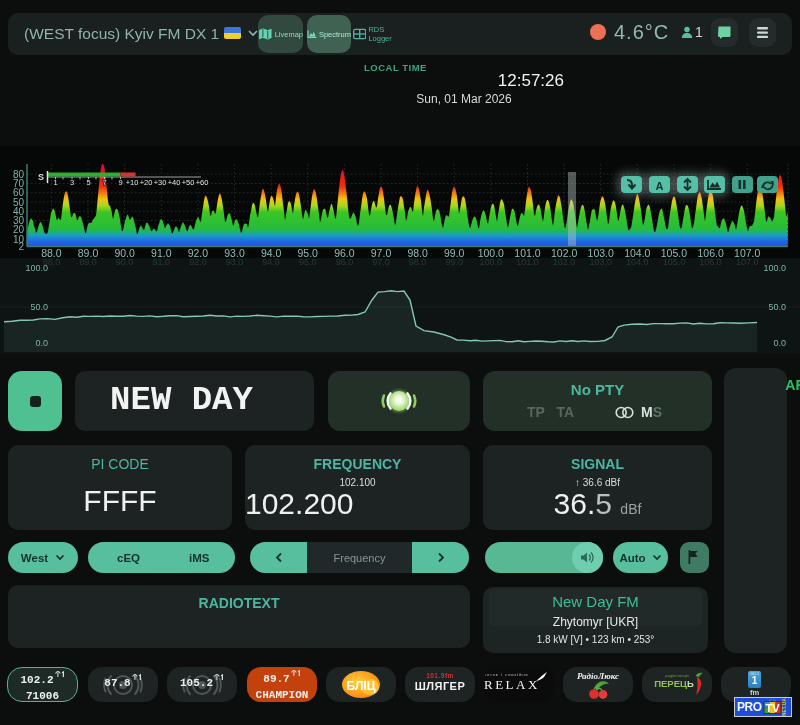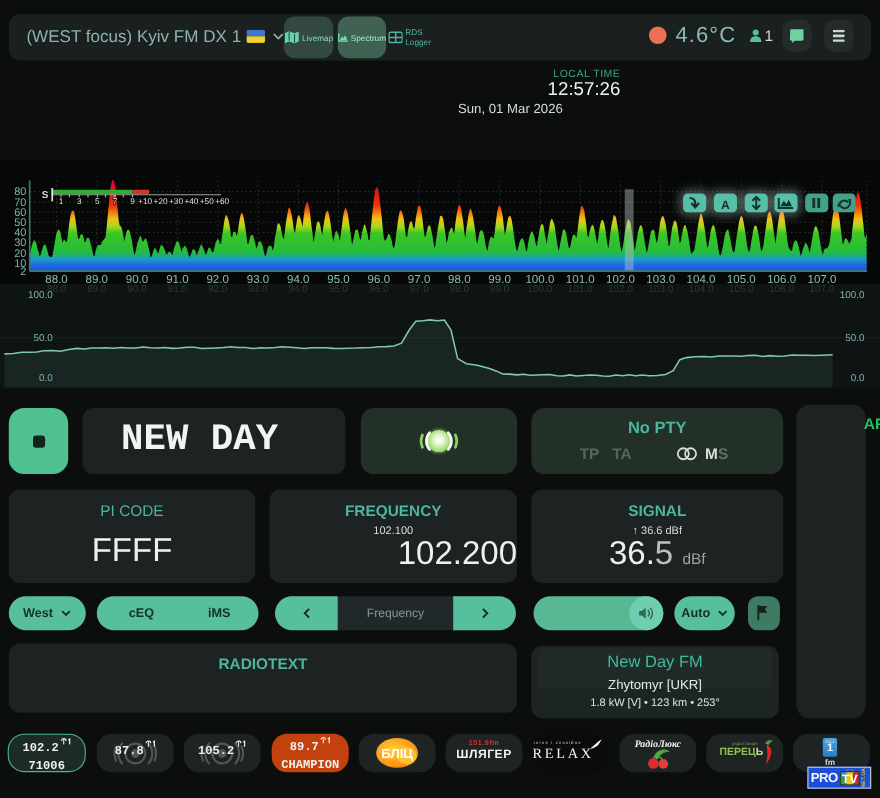--- a/index.html
+++ b/index.html
@@ -55,21 +55,21 @@
     </svg>
   </div>
 <div class="abs" style="left:749px;top:18px;width:27px;height:29px;background:#242b2a;border-radius:9px">
   <svg style="position:absolute;left:8px;top:9px" width="11" height="11">
       <rect y="0" width="11" height="2.4" rx="1" fill="#c8d8d2"></rect>
       <rect y="4.4" width="11" height="2.4" rx="1" fill="#c8d8d2"></rect>
       <rect y="8.8" width="11" height="2.4" rx="1" fill="#c8d8d2"></rect>
     </svg>
   </div>
 
-<div class="abs" style="left:364px;top:62px;width:200px;text-align:right;color:#3da583;font-size:9.5px;font-weight:normal;letter-spacing:0.5px">LOCAL TIME</div>
+<div class="abs" style="left:364px;top:62px;width:200px;text-align:left;color:#3da583;font-size:9.5px;font-weight:bold;letter-spacing:0.5px">LOCAL TIME</div>
 <div class="abs" style="left:364px;top:71px;width:200px;text-align:right;color:#eef2f0;font-size:17px;font-weight:400">12:57:26</div>
 <div class="abs" style="left:364px;top:92px;width:200px;text-align:center;color:#d5dcd9;font-size:12px">Sun, 01 Mar 2026</div>
 
 <svg class="abs" style="left:0;top:146px" width="800" height="114" viewBox="0 0 800 114">
 <defs>
 <linearGradient id="rain" x1="0" y1="166" x2="0" y2="247" gradientUnits="userSpaceOnUse">
 <stop offset="0" stop-color="#dc0a3a"></stop>
 <stop offset="0.08" stop-color="#e51515"></stop>
 <stop offset="0.26" stop-color="#ee3310"></stop>
 <stop offset="0.33" stop-color="#f0790e"></stop>
@@ -275,21 +275,21 @@
 <div class="panel" style="left:724px;top:368px;width:63px;height:285px;border-radius:12px"></div>
 <div class="abs" style="left:724px;top:377px;width:80px;text-align:right;color:#22c55e;font-size:14px;font-weight:bold">AF</div>
 
 <div class="panel" style="left:8px;top:445px;width:224px;height:85px"></div>
 <div class="abs" style="left:8px;top:456px;width:224px;text-align:center;color:#4db6a0;font-size:14px;font-weight:normal">PI CODE</div>
 <div class="abs" style="left:8px;top:484px;width:224px;text-align:center;color:#eef1f0;font-size:30px">FFFF</div>
 
 <div class="panel" style="left:245px;top:445px;width:225px;height:85px"></div>
 <div class="abs" style="left:245px;top:456px;width:225px;text-align:center;color:#4db6a0;font-size:14px;font-weight:bold">FREQUENCY</div>
 <div class="abs" style="left:245px;top:477px;width:225px;text-align:center;color:#d7dedb;font-size:10px">102.100</div>
-<div class="abs" style="left:245px;top:487px;width:225px;text-align:right;color:#eef1f0;font-size:30px">102.200</div>
+<div class="abs" style="left:245px;top:487px;width:225px;text-align:left;color:#eef1f0;font-size:30px">102.200</div>
 
 <div class="panel" style="left:483px;top:445px;width:229px;height:85px"></div>
 <div class="abs" style="left:483px;top:456px;width:229px;text-align:center;color:#4db6a0;font-size:14px;font-weight:bold">SIGNAL</div>
 <div class="abs" style="left:483px;top:477px;width:229px;text-align:center;color:#d7dedb;font-size:10px"><b>↑</b> 36.6 dBf</div>
 <div class="abs" style="left:483px;top:487px;width:229px;text-align:center;color:#eef1f0;font-size:30px">36.<span style="color:#b9c1be">5</span> <span style="color:#9aa5a1;font-size:14px">dBf</span></div>
 
 <div class="gbtn" style="left:8px;top:542px;width:70px;height:31px">West
   <svg style="margin-left:7px" width="10" height="7">
       <path d="M1.5 1.5 L5 5 L8.5 1.5" stroke="#14322a" stroke-width="1.7" fill="none"></path>
     </svg></div>

